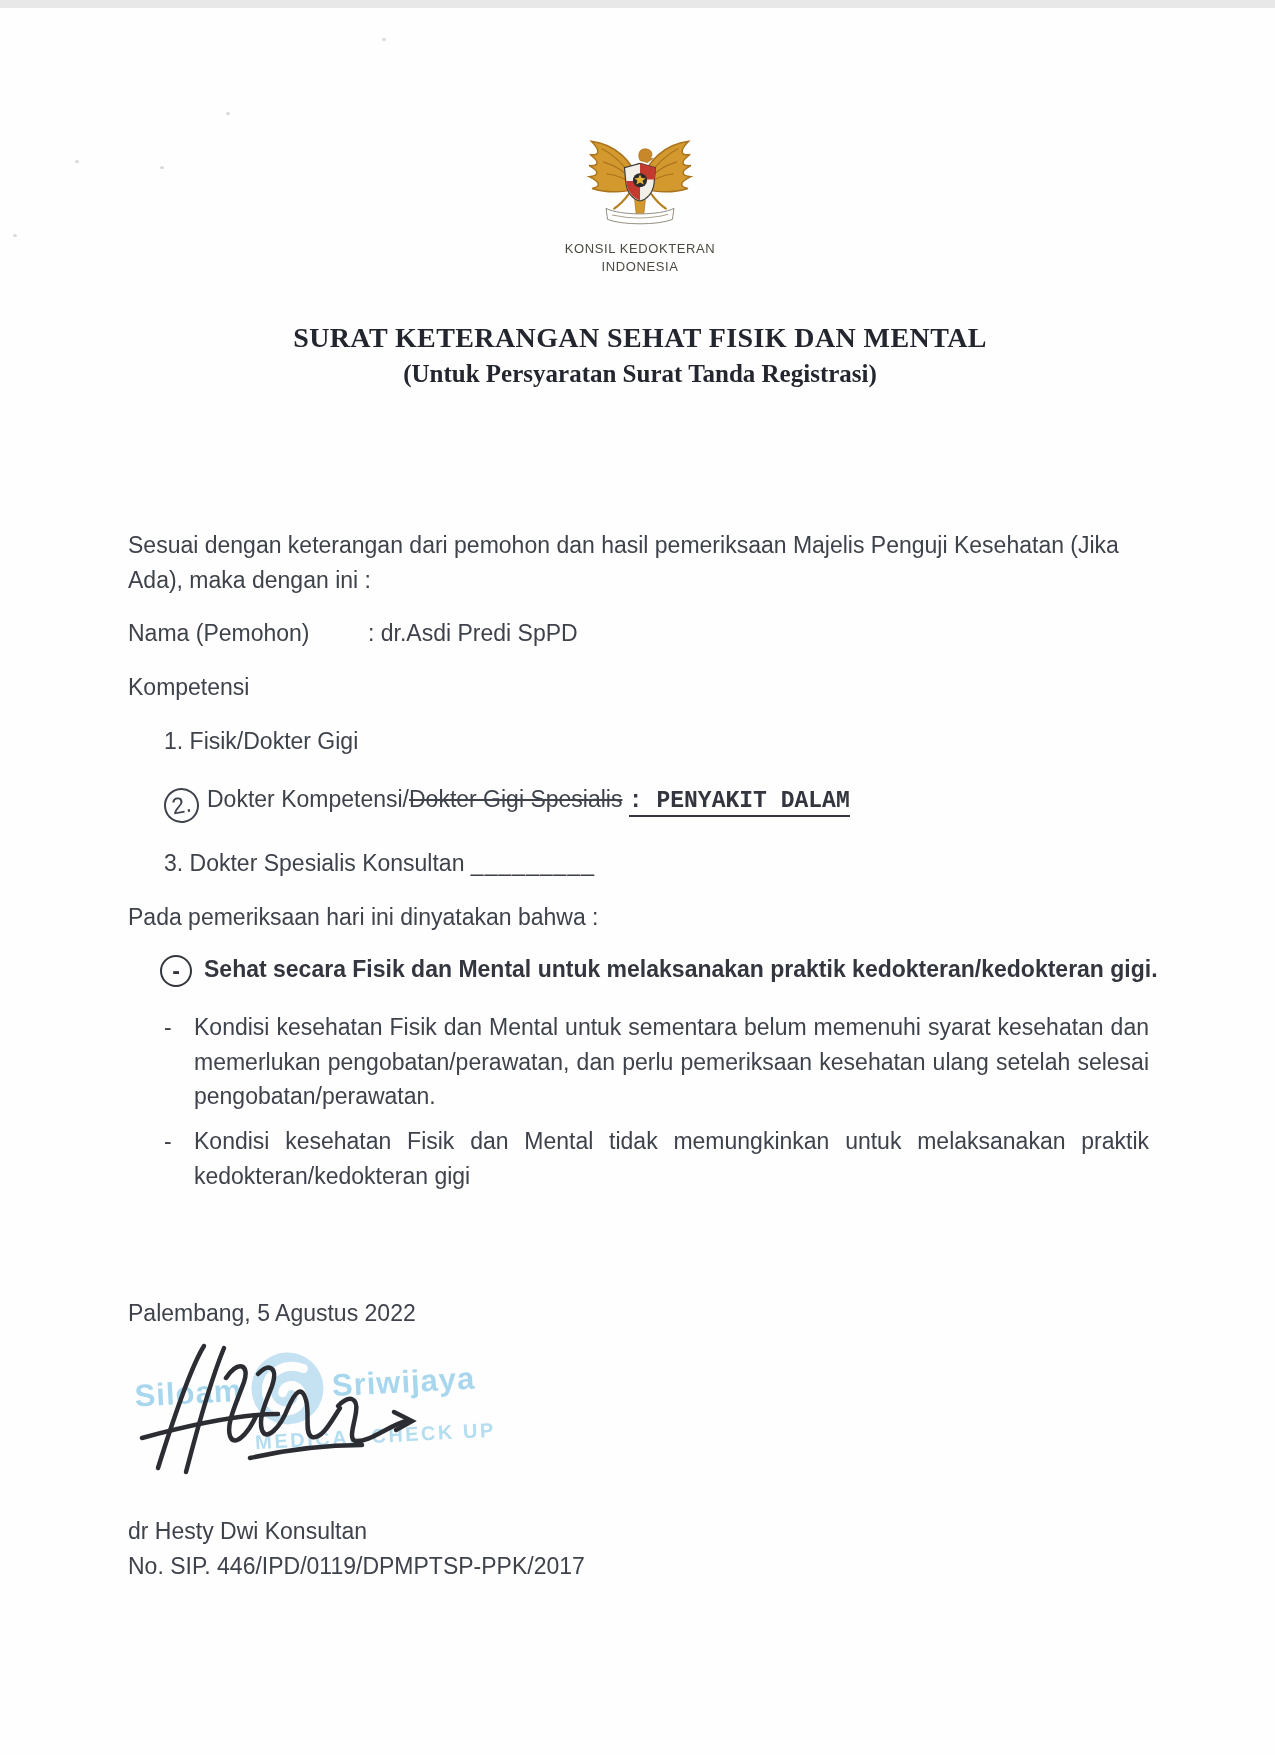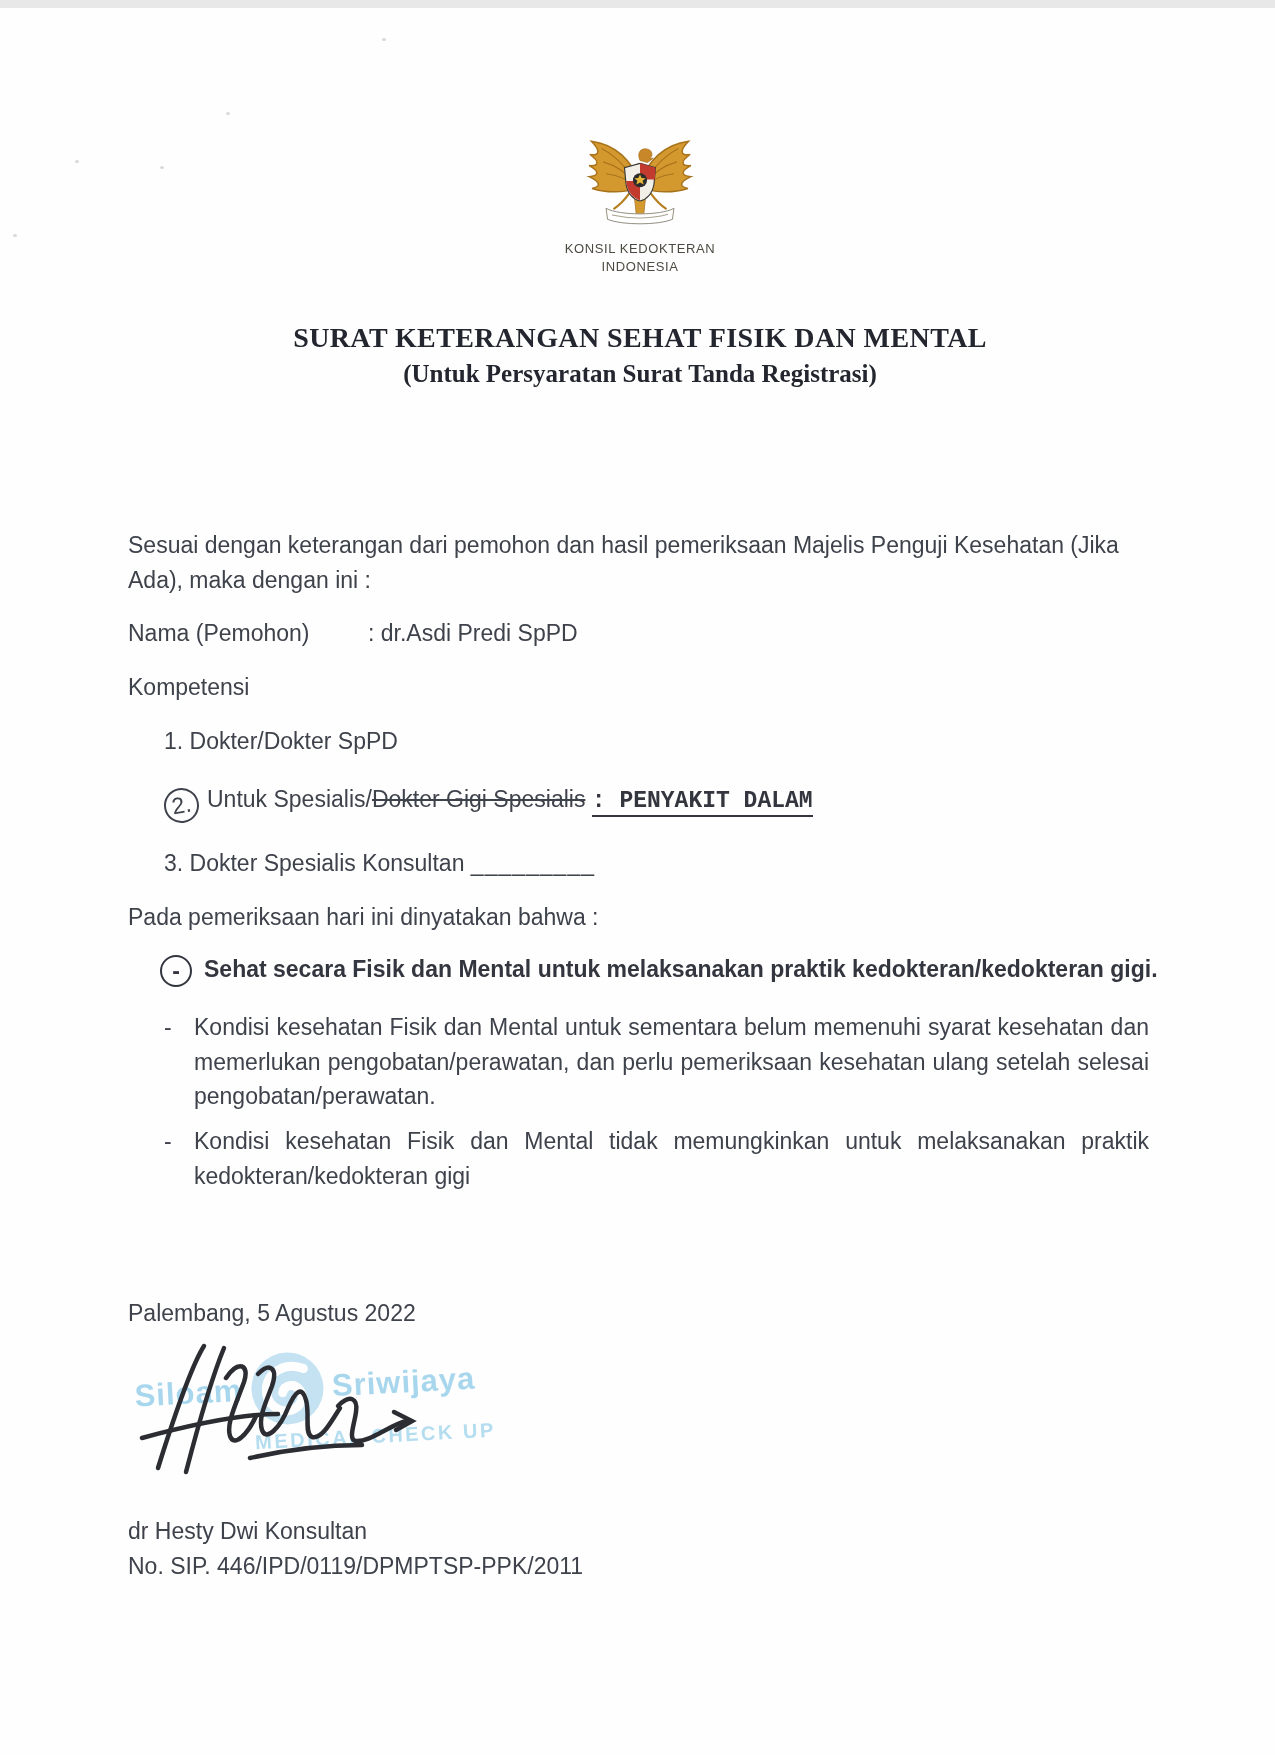--- a/index.html
+++ b/index.html
@@ -103,25 +103,25 @@
     <span class="nama-label">Nama (Pemohon)</span>
     <span>: dr.Asdi Predi SpPD</span>
   </div>
 
   <div class="abs bodytext intro">Sesuai dengan keterangan dari pemohon dan hasil pemeriksaan Majelis Penguji Kesehatan (Jika Ada), maka dengan ini :</div>
 
   <div class="abs bodytext kompetensi">Kompetensi</div>
 
   <div class="abs bodytext k-item k1">
     <span>1.</span>
-    <span>Dokter/Dokter SpPD</span>
+    <span>Fisik/Dokter Gigi</span>
   </div>
 
   <div class="abs bodytext k-item k2">
-    <span class="circle-num">2.</span><span>Untuk Spesialis/</span><span class="struck">Dokter Gigi Spesialis</span><span>&nbsp;</span><span class="bold-underline">: PENYAKIT DALAM</span>
+    <span class="circle-num">2.</span><span>Dokter Kompetensi/</span><span class="struck">Dokter Gigi Spesialis</span><span>&nbsp;</span><span class="bold-underline">: PENYAKIT DALAM</span>
   </div>
 
   <div class="abs bodytext k-item k3">
     <span>3.</span>
     <span>Dokter Spesialis Konsultan</span>
     <span class="blank-line">_________</span>
   </div>
 
   <div class="abs bodytext pada">Pada pemeriksaan hari ini dinyatakan bahwa :</div>
 
@@ -161,15 +161,15 @@
       <path d="M14,122 C66,108 118,98 150,98"></path>
       <path d="M98,62 C110,44 122,48 116,66 C108,88 98,108 102,120 C106,132 120,118 128,100"></path>
       <path d="M130,58 C142,46 150,52 144,70 C138,86 130,102 134,114 C138,126 152,112 160,92 C168,74 174,70 178,84 C182,98 176,118 184,121 C194,124 204,104 212,92"></path>
       <path d="M210,90 C222,78 230,82 228,96 C226,110 220,124 228,125 C242,126 260,110 278,105"></path>
       <path d="M266,96 L284,105 L268,114"></path>
       <path d="M122,142 C162,133 202,129 234,129"></path>
     </g>
   </svg>
 
   <div class="abs bodytext doctor">dr Hesty Dwi Konsultan</div>
-  <div class="abs bodytext sip">No. SIP. 446/IPD/0119/DPMPTSP-PPK/2011</div>
+  <div class="abs bodytext sip">No. SIP. 446/IPD/0119/DPMPTSP-PPK/2017</div>
 
 </div>
 
 </body></html>

